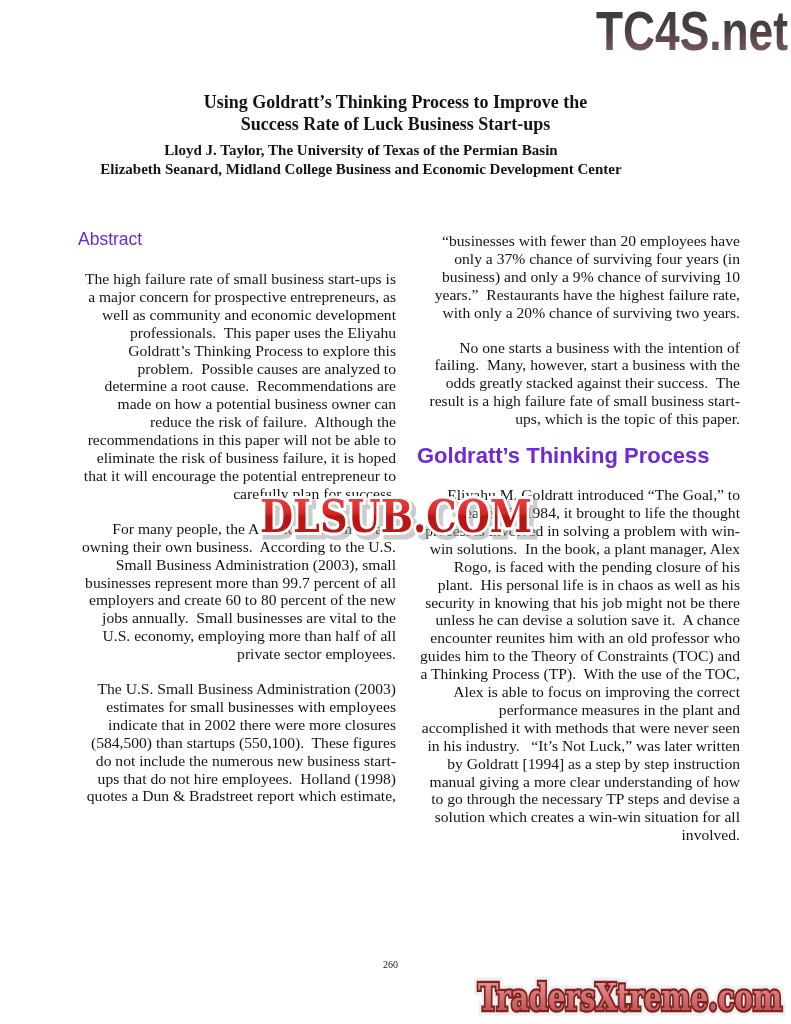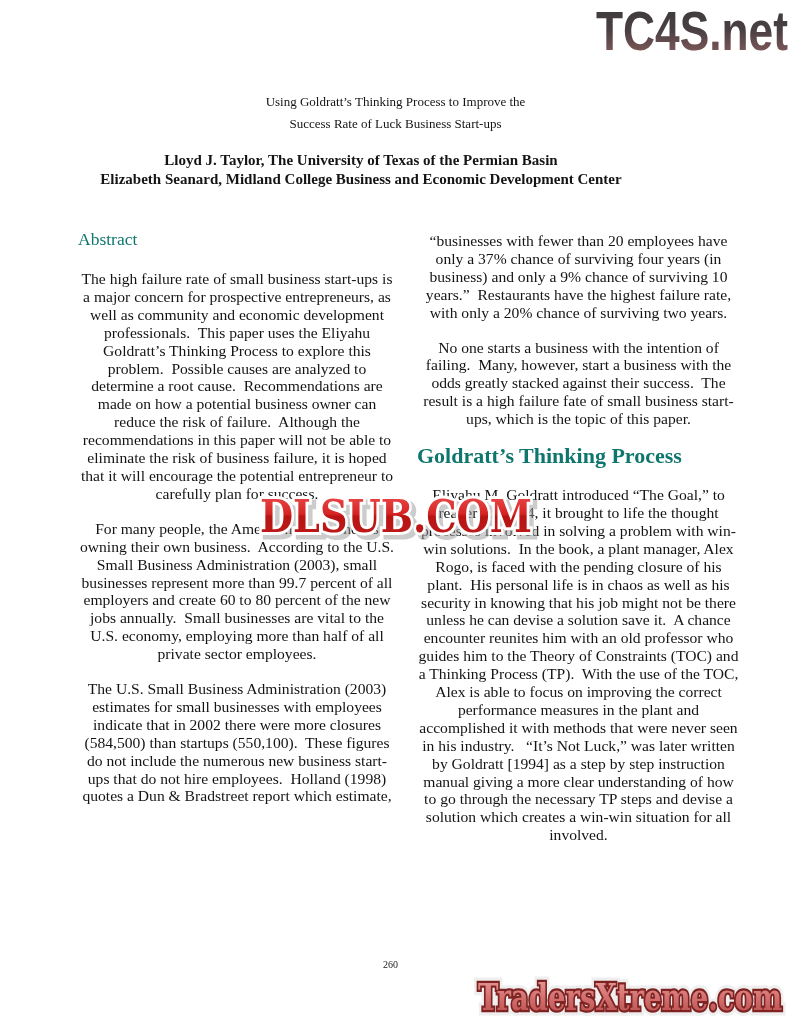--- a/index.html
+++ b/index.html
@@ -9,45 +9,45 @@
     height: 1024px;
     background: #ffffff;
     overflow: hidden;
     font-family: "Liberation Serif", serif;
     color: #141414;
   }
   .title-block {
     position: absolute;
     top: 91px; left: 0; width: 791px;
     text-align: center;
-    font-weight: normal;
-    font-size: 13px;
+    font-weight: bold;
+    font-size: 18px;
     line-height: 22px;
   }
   .author-block {
     position: absolute;
-    top: 151px; left: 0; width: 722px;
+    top: 141px; left: 0; width: 722px;
     text-align: center;
     font-weight: bold;
     font-size: 15px;
     line-height: 19px;
   }
   .col { position: absolute; }
   .col-left  { left: 78px;  top: 229px; width: 318px; }
   .col-right { left: 417px; top: 232px; width: 323px; }
   .col p {
     margin: 0 0 17px 0;
     font-size: 15.6px;
     line-height: 17.9px;
     white-space: pre-wrap;
-    text-align: center;
+    text-align: right;
   }
   h2 {
-    font-family: Liberation Serif, serif;
-    color: #0f766e;
+    font-family: Liberation Sans, sans-serif;
+    color: #6d28d9;
   }
   h2.h-light {
     margin: 0 0 21px 0;
     font-size: 17.5px;
     line-height: 20px;
     font-weight: 400;
   }
   h2.h-bold {
     margin: 0 0 20px 0;
     font-size: 22px;

